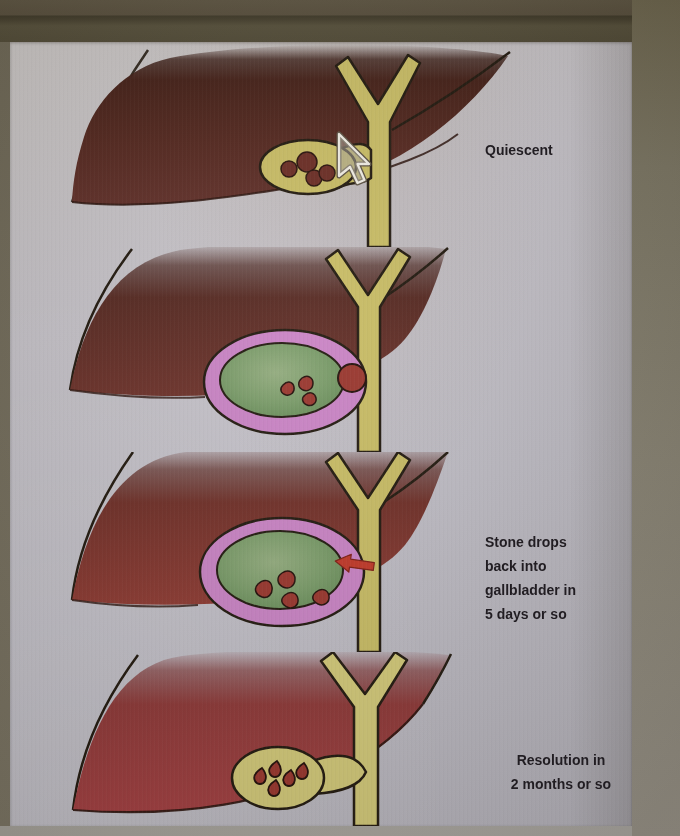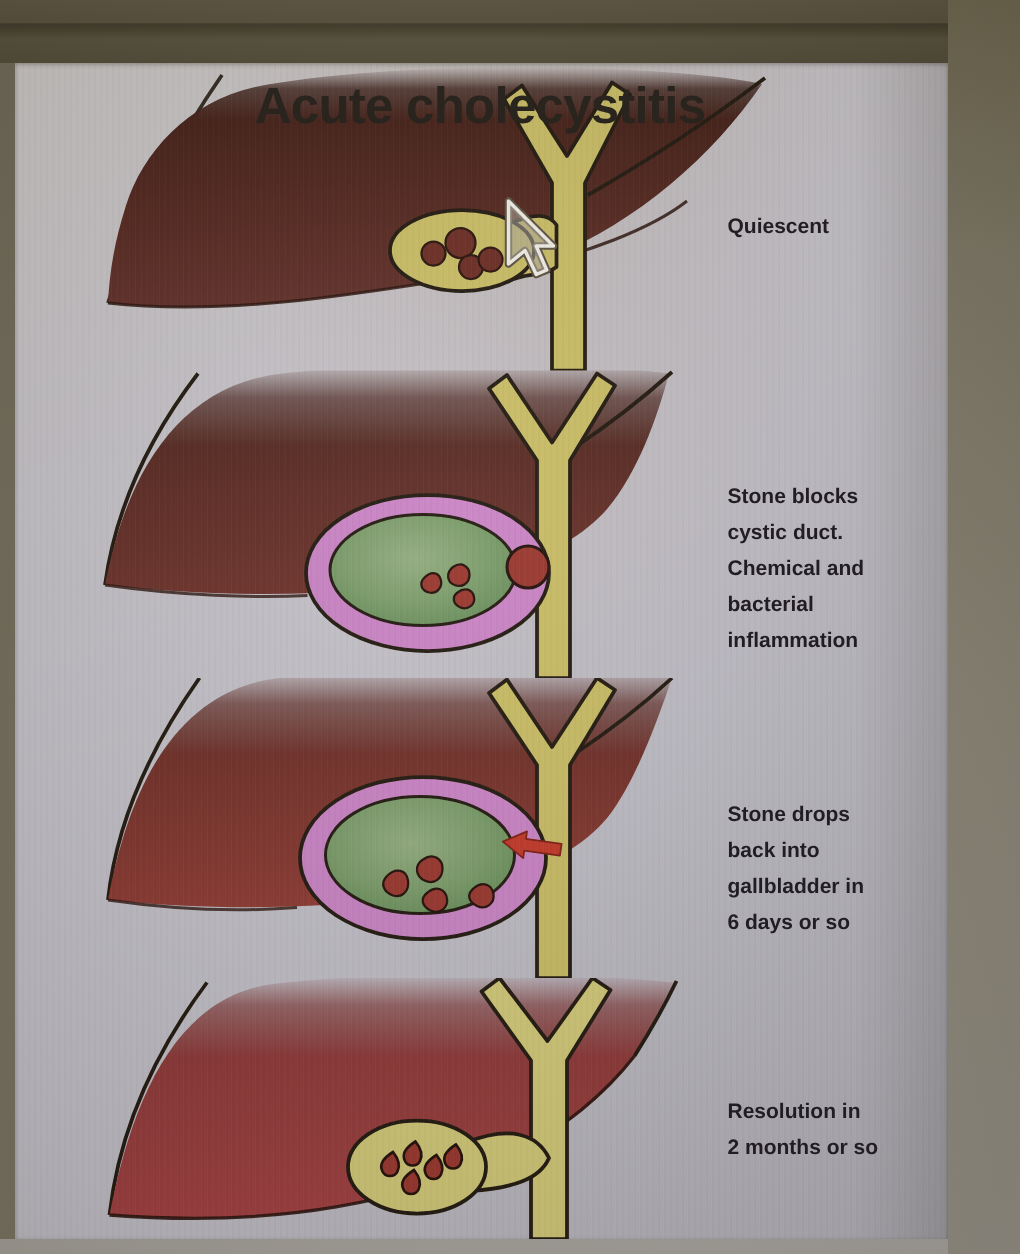--- a/index.html
+++ b/index.html
@@ -44,34 +44,33 @@
   #panel-3{top:410px;height:200px;}
   #panel-4{top:610px;height:174px;}
   .caption{
     position:absolute;left:475px;width:152px;
     font-size:14px;font-weight:700;line-height:24px;
     color:var(--caption-text,#211d22);white-space:pre-line;z-index:4;
   }
   #panel-1 .caption{top:96px;}
   #panel-2 .caption{top:71px;}
   #panel-3 .caption{top:78px;}
-  #panel-4 .caption{top:76px;}
+  #panel-4 .caption{top:96px;text-align:center;}
 </style>
 </head>
 <body>
 
 <div class="photo">
   <div class="band-top"></div>
   <div class="band-left"></div>
   <div class="band-right"></div>
   <div class="band-bottom"></div>
 
   <div class="slide">
 
-    <div class="slide-title">Acute cholecystitis</div>
 
     <div class="panel" id="panel-1">
       <svg width="622" height="205" viewBox="0 0 622 205">
         <defs>
           <linearGradient id="lg1" x1="0" y1="0" x2="0" y2="1">
             <stop offset="0" style="stop-color:var(--liver1-top,#3a1d16);stop-opacity:0"></stop>
             <stop offset="0.09" style="stop-color:var(--liver1-top,#3a1d16);stop-opacity:0.8"></stop>
             <stop offset="0.22" style="stop-color:#452119;stop-opacity:1"></stop>
             <stop offset="0.6" style="stop-color:#542820;stop-opacity:1"></stop>
             <stop offset="1" style="stop-color:var(--liver1-bottom,#61302a);stop-opacity:1"></stop>
@@ -120,25 +119,20 @@
         <path d="M348,205 L348,60 L316,12 L328,3 L358,48 L388,2 L400,10 L370,60 L370,205 Z" style="fill:var(--duct,#c9bd66);stroke:var(--outline,#221a10);stroke-width:2.5" stroke-linejoin="round"></path>
         <ellipse cx="275" cy="135" rx="81" ry="52" style="fill:var(--wall-pink,#ca84c6);stroke:var(--outline,#221a10);stroke-width:2.5"></ellipse>
         <ellipse cx="272" cy="133" rx="62" ry="37" fill="url(#bile2)" style="stroke:var(--outline,#221a10);stroke-width:2"></ellipse>
         <g style="fill:var(--stone-red,#9a372f);stroke:#23100b;stroke-width:1.5">
           <path d="M273,138 c5,-5 10,-3 11,2 c1,5 -3,9 -8,8 c-5,-1 -7,-6 -3,-10 Z"></path>
           <path d="M292,131 c6,-4 11,0 11,5 c0,6 -5,9 -10,7 c-5,-2 -6,-8 -1,-12 Z"></path>
           <path d="M295,148 c5,-4 10,-2 11,3 c1,5 -4,9 -9,7 c-5,-2 -6,-7 -2,-10 Z"></path>
         </g>
         <circle cx="342" cy="131" r="14" style="fill:var(--stone-red,#9a372f);stroke:#23100b;stroke-width:2"></circle>
       </svg>
-      <div class="caption">Stone blocks
-cystic duct.
-Chemical and
-bacterial
-inflammation</div>
     </div>
 
     <div class="panel" id="panel-3">
       <svg width="622" height="200" viewBox="0 0 622 200">
         <defs>
           <linearGradient id="lg3" x1="0" y1="0" x2="0" y2="1">
             <stop offset="0" style="stop-color:var(--liver3-top,#5e2b25);stop-opacity:0"></stop>
             <stop offset="0.15" style="stop-color:var(--liver3-top,#5e2b25);stop-opacity:0.7"></stop>
             <stop offset="0.36" style="stop-color:#703029;stop-opacity:1"></stop>
             <stop offset="1" style="stop-color:var(--liver3-bottom,#8e3b34);stop-opacity:1"></stop>
@@ -162,21 +156,21 @@
           <path d="M275,143 c6,-5 12,-2 13,4 c1,6 -5,11 -11,8 c-6,-3 -7,-8 -2,-12 Z"></path>
           <path d="M306,140 c6,-5 12,-2 13,4 c1,6 -5,11 -11,8 c-6,-3 -7,-8 -2,-12 Z"></path>
         </g>
         <g transform="translate(346,112) rotate(188)">
           <path d="M-18,-4 L6,-4 L6,-9 L21,0 L6,9 L6,4 L-18,4 Z" style="fill:var(--arrow-red,#c2392a);stroke:#801f16;stroke-width:1.2" stroke-linejoin="round"></path>
         </g>
       </svg>
       <div class="caption">Stone drops
 back into
 gallbladder in
-6 days or so</div>
+5 days or so</div>
     </div>
 
     <div class="panel" id="panel-4">
       <svg width="622" height="174" viewBox="0 0 622 174">
         <defs>
           <linearGradient id="lg4" x1="0" y1="0" x2="0" y2="1">
             <stop offset="0" style="stop-color:var(--liver4-top,#7e3232);stop-opacity:0"></stop>
             <stop offset="0.13" style="stop-color:var(--liver4-top,#7e3232);stop-opacity:0.65"></stop>
             <stop offset="0.34" style="stop-color:#8e3939;stop-opacity:1"></stop>
             <stop offset="1" style="stop-color:var(--liver4-bottom,#a34043);stop-opacity:1"></stop>

